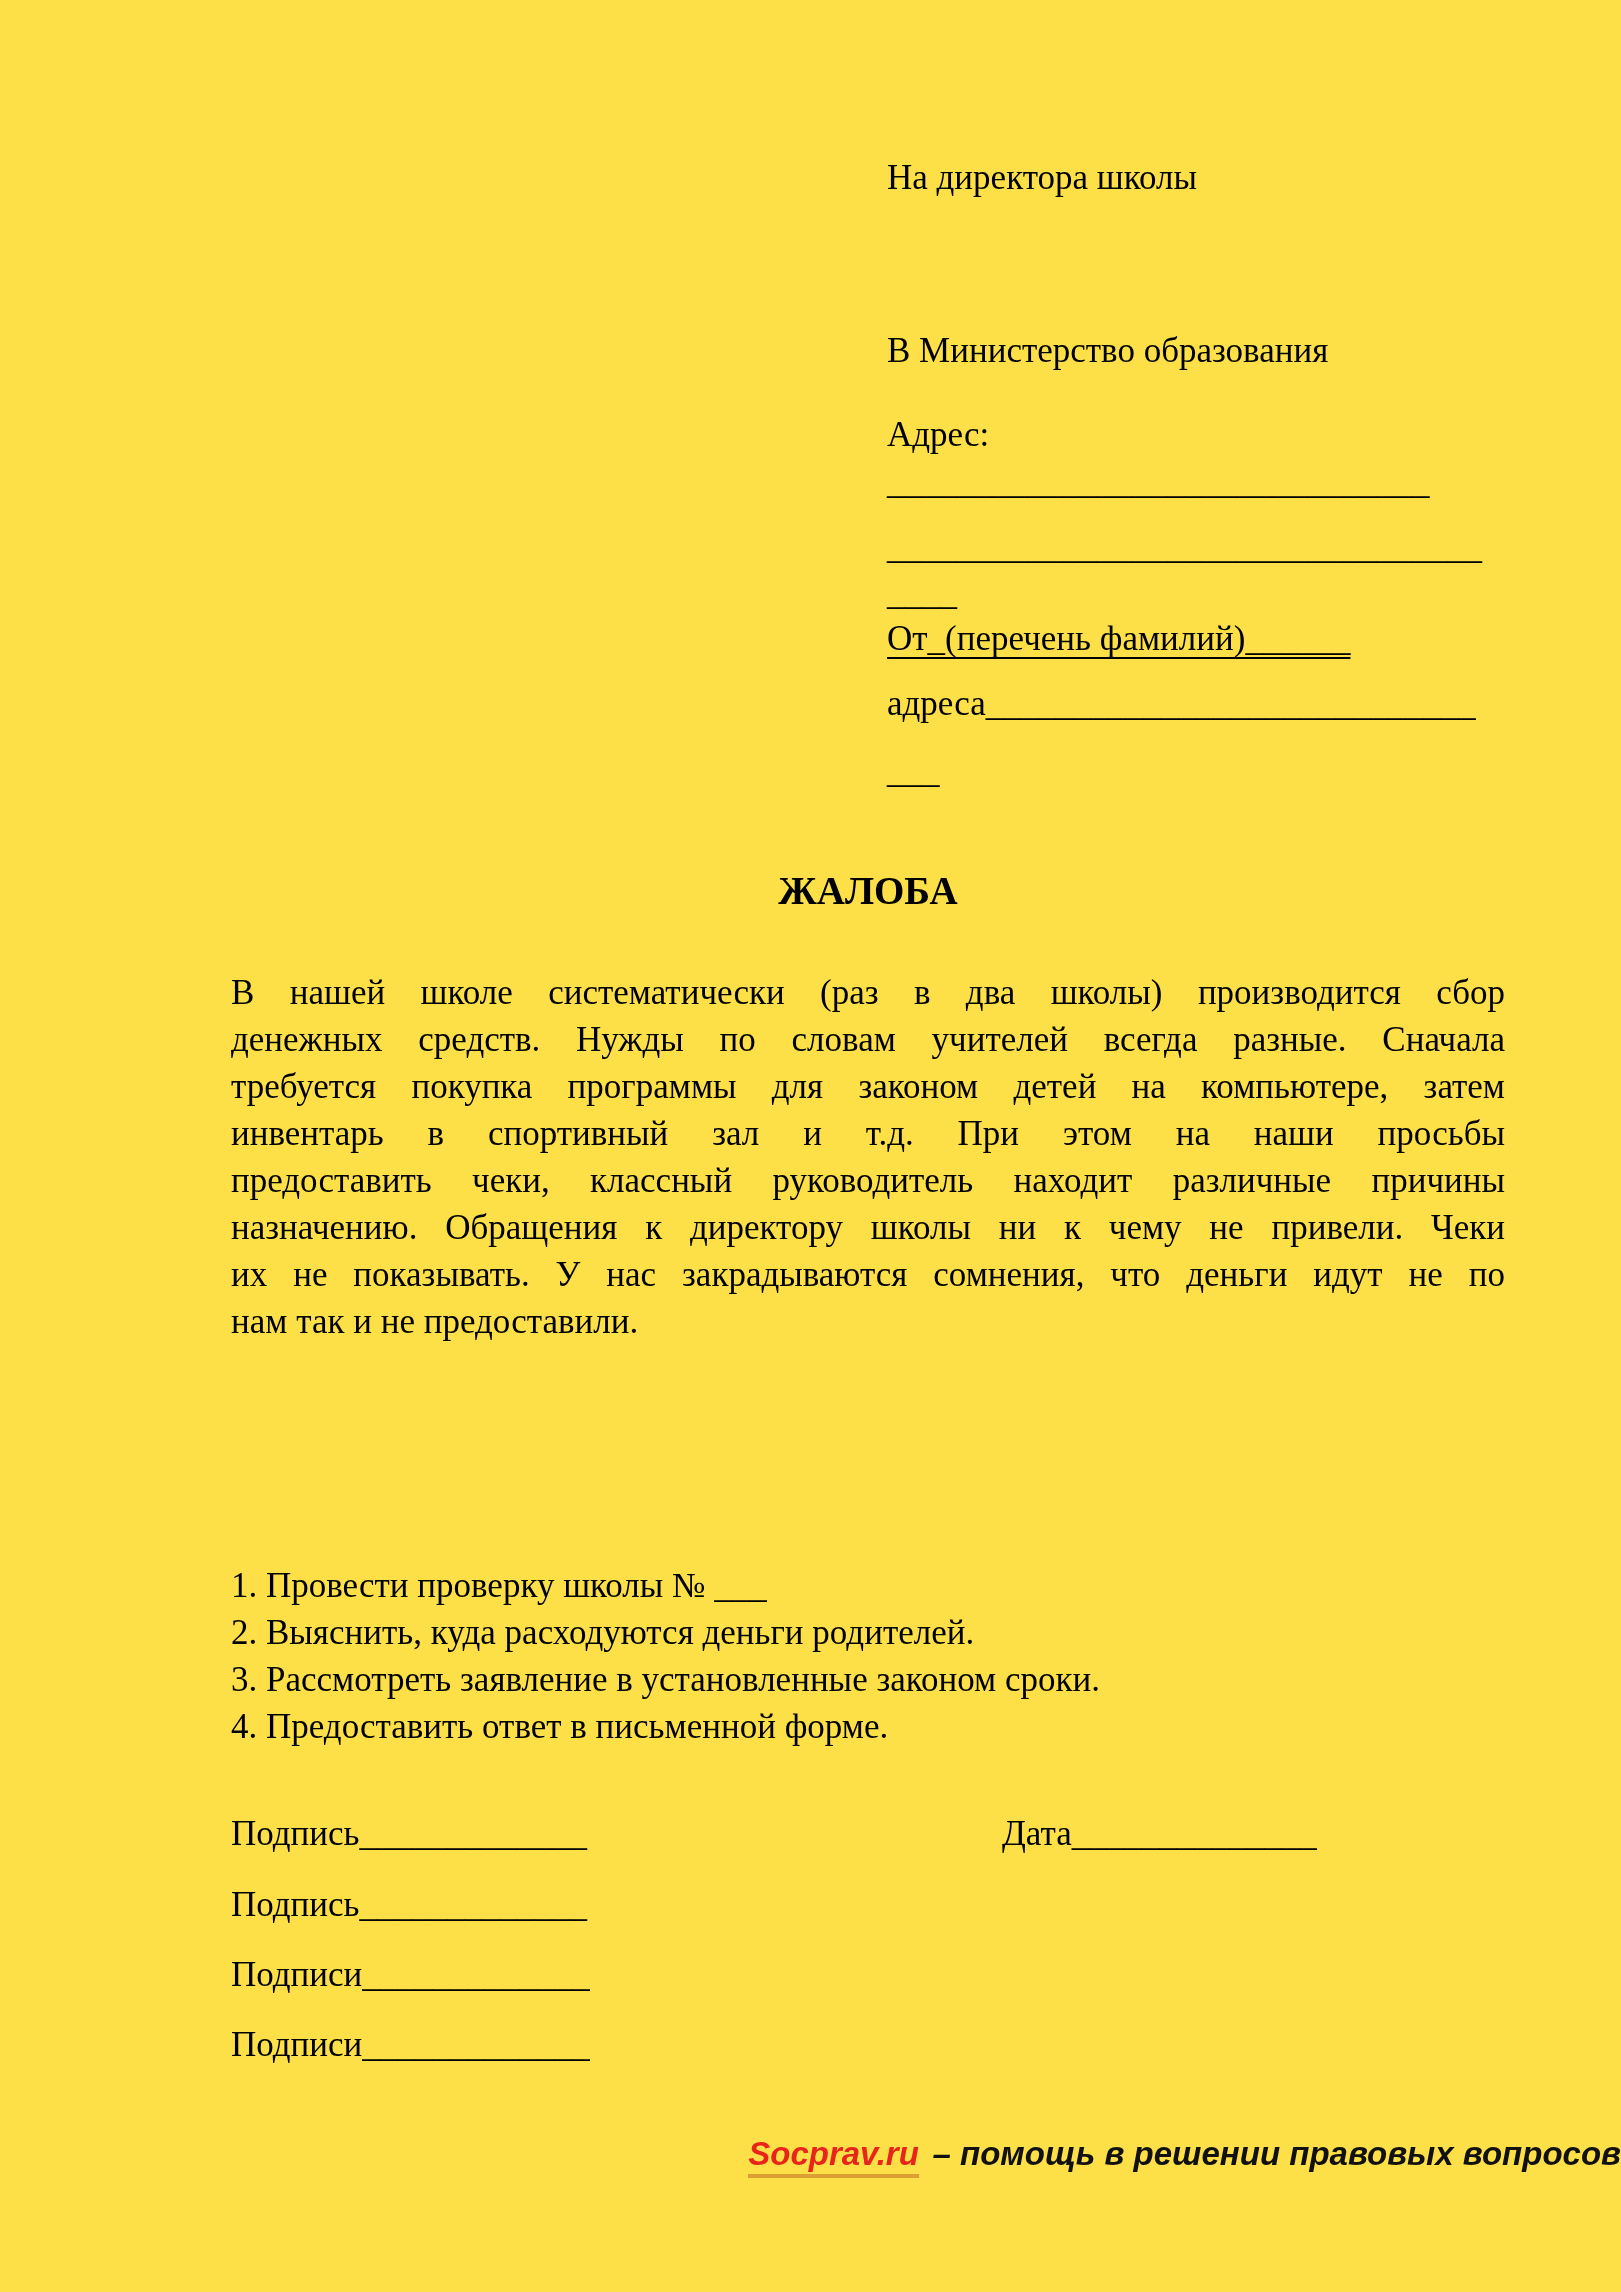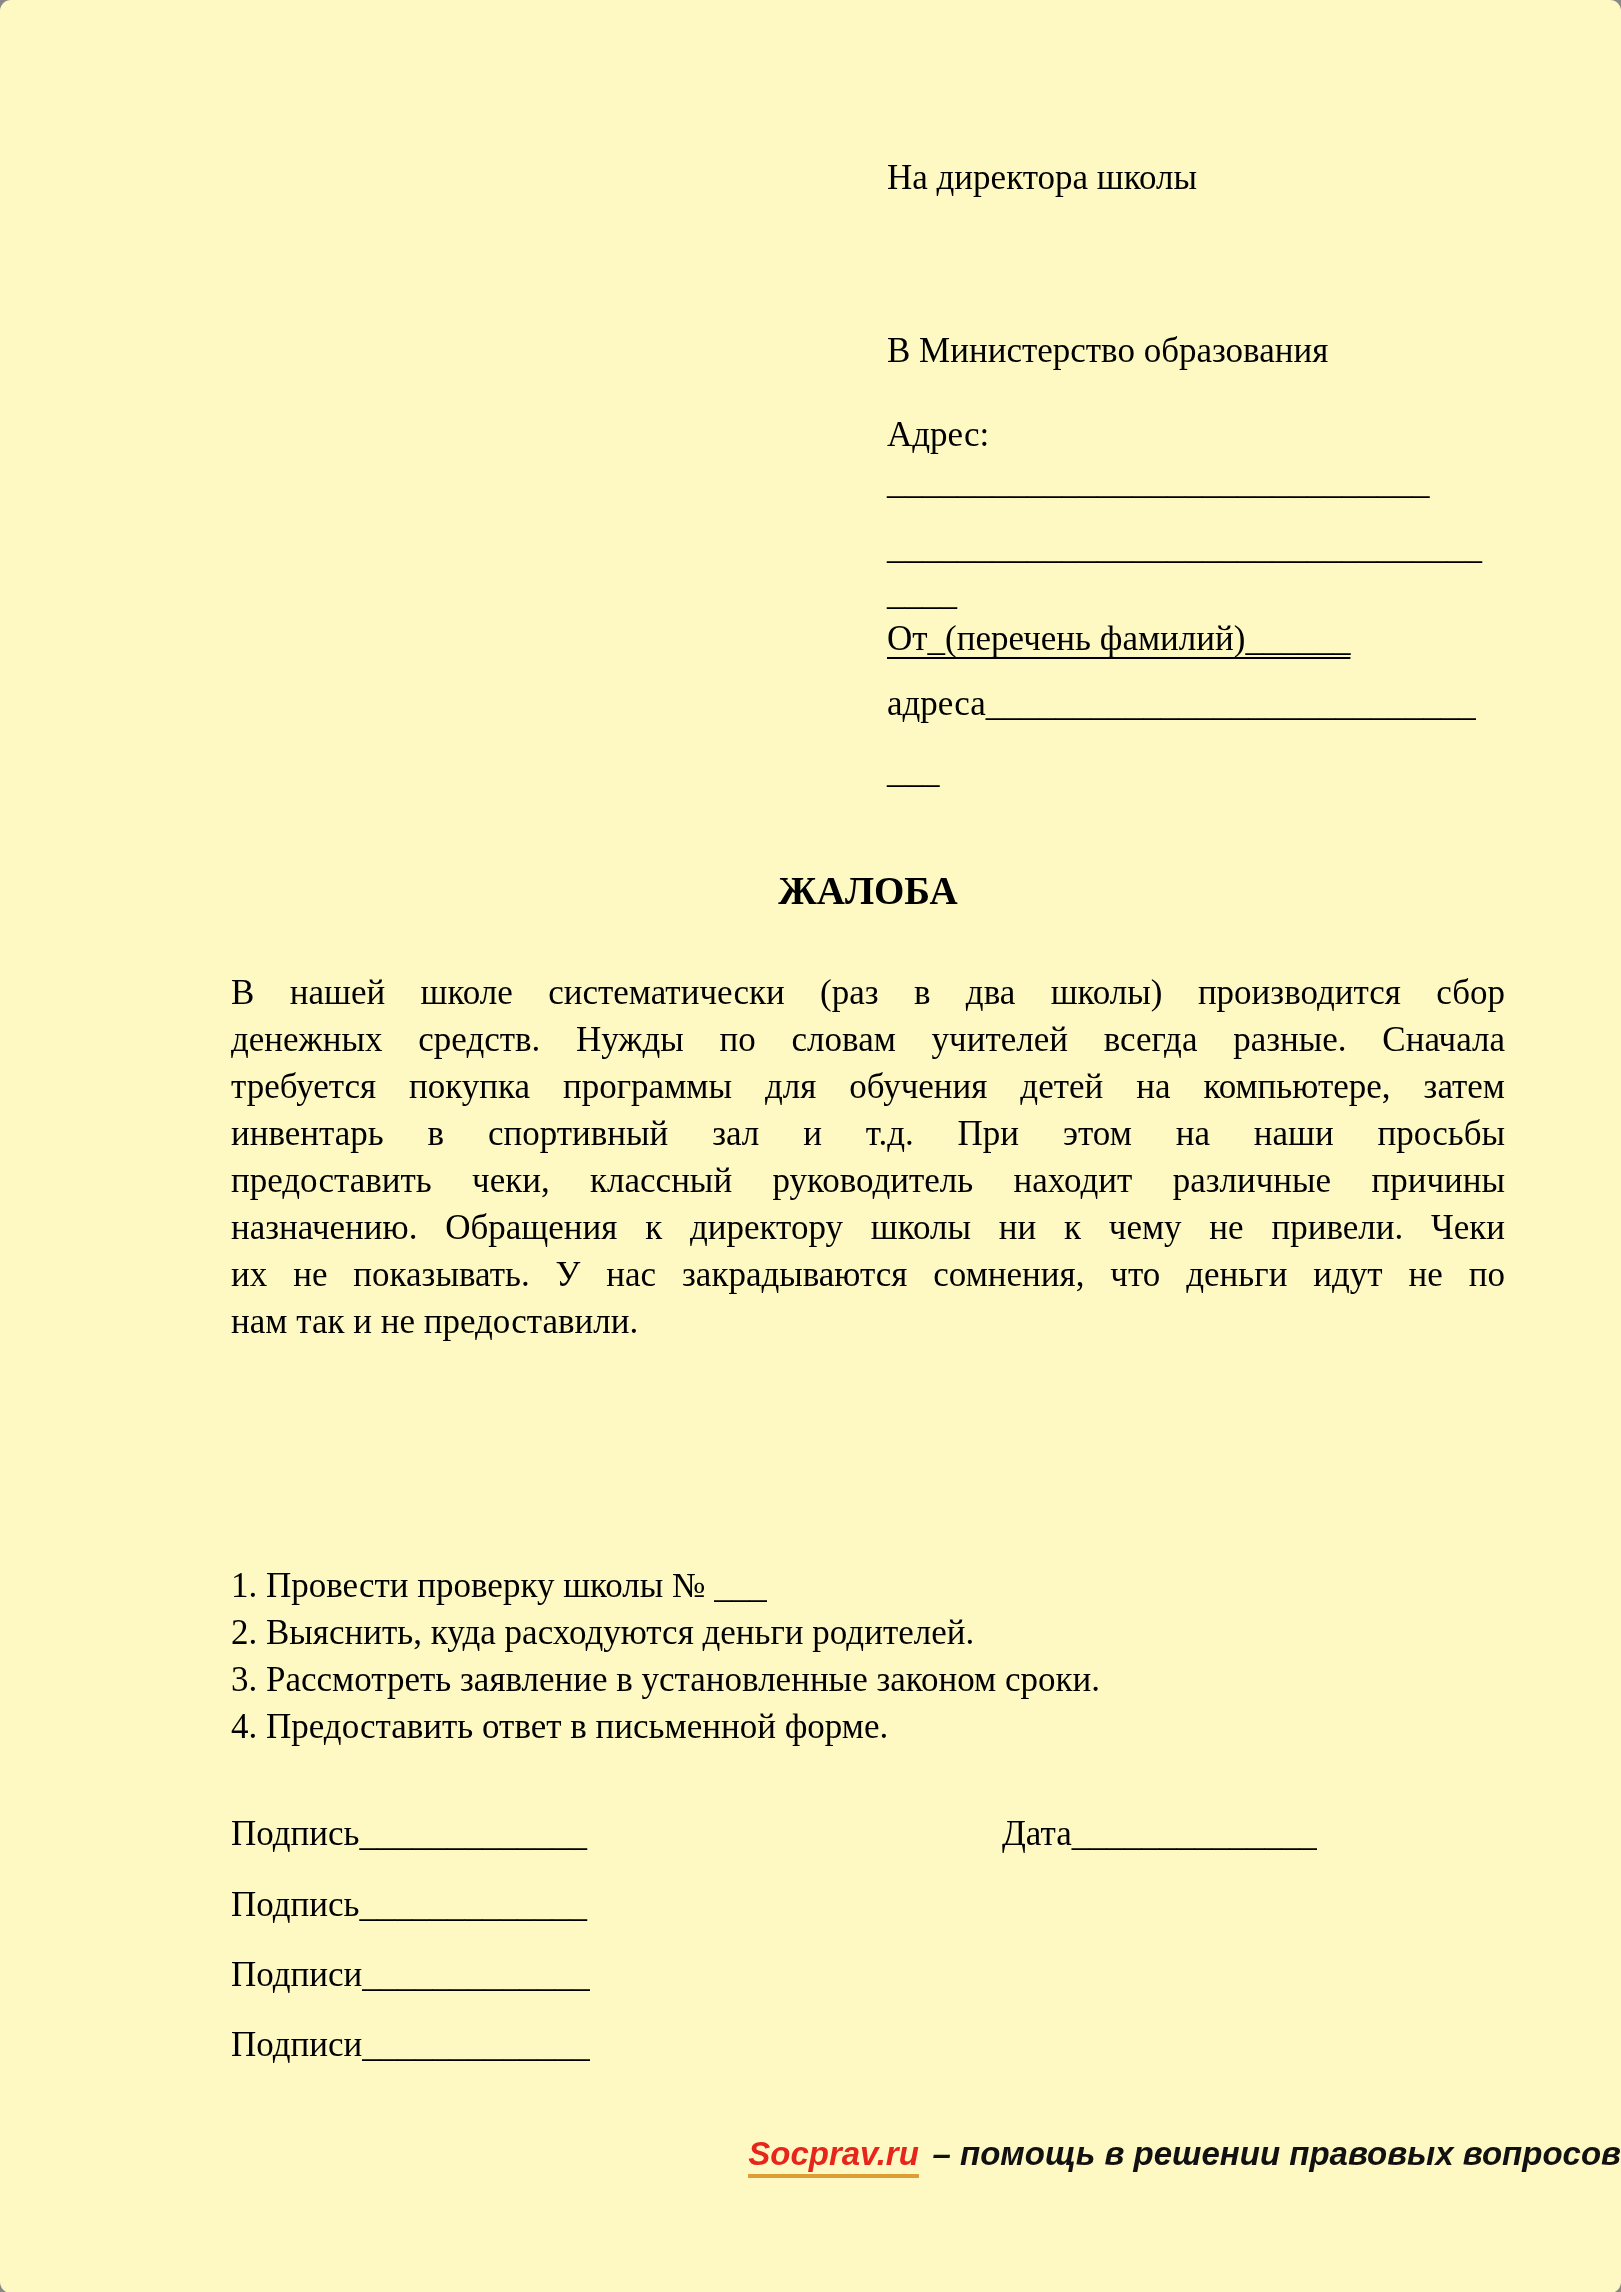--- a/index.html
+++ b/index.html
@@ -37,38 +37,38 @@
     font-family:"Liberation Sans","DejaVu Sans",sans-serif;
     font-style:italic;font-weight:600;
     font-size:33px;line-height:43px;
   }
   .brand{display:inline-block;border-bottom:4.9px solid #dd9f33;padding-bottom:2.9px;line-height:35px;}
   .tagline{margin-left:13.7px;color:#111;}
 </style>
 </head>
 <body>
 
-<div class="page" style="background: #fef9c3; color: rgb(0, 0, 0); border-radius: 11px;">
+<div class="page" style="background: #fde047; color: rgb(0, 0, 0);">
 
   <div class="abs hdr" style="top:154px">На директора школы</div>
   <div class="abs hdr" style="top:327px">В Министерство образования</div>
   <div class="abs hdr" style="top:411px">Адрес:</div>
   <div class="abs hdr" style="top:458px">_______________________________</div>
   <div class="abs hdr" style="top:523px">__________________________________</div>
   <div class="abs hdr" style="top:569px">____</div>
   <div class="abs hdr" style="top:615px"><span class="uline">От_(перечень фамилий)______</span></div>
   <div class="abs hdr" style="top:680px">адреса____________________________</div>
   <div class="abs hdr" style="top:747px">___</div>
 
   <div class="title">ЖАЛОБА</div>
 
   <div class="body-block">
     <div class="body-line">В нашей школе систематически (раз в два школы) производится сбор</div>
     <div class="body-line">денежных средств. Нужды по словам учителей всегда разные. Сначала</div>
-    <div class="body-line">требуется покупка программы для обучения детей на компьютере, затем</div>
+    <div class="body-line">требуется покупка программы для законом детей на компьютере, затем</div>
     <div class="body-line">инвентарь в спортивный зал и т.д. При этом на наши просьбы</div>
     <div class="body-line">предоставить чеки, классный руководитель находит различные причины</div>
     <div class="body-line">назначению. Обращения к директору школы ни к чему не привели. Чеки</div>
     <div class="body-line">их не показывать. У нас закрадываются сомнения, что деньги идут не по</div>
     <div class="body-line last">нам так и не предоставили.</div>
   </div>
 
 
   <div class="list-block">
     <div>1. Провести проверку школы № ___</div>

